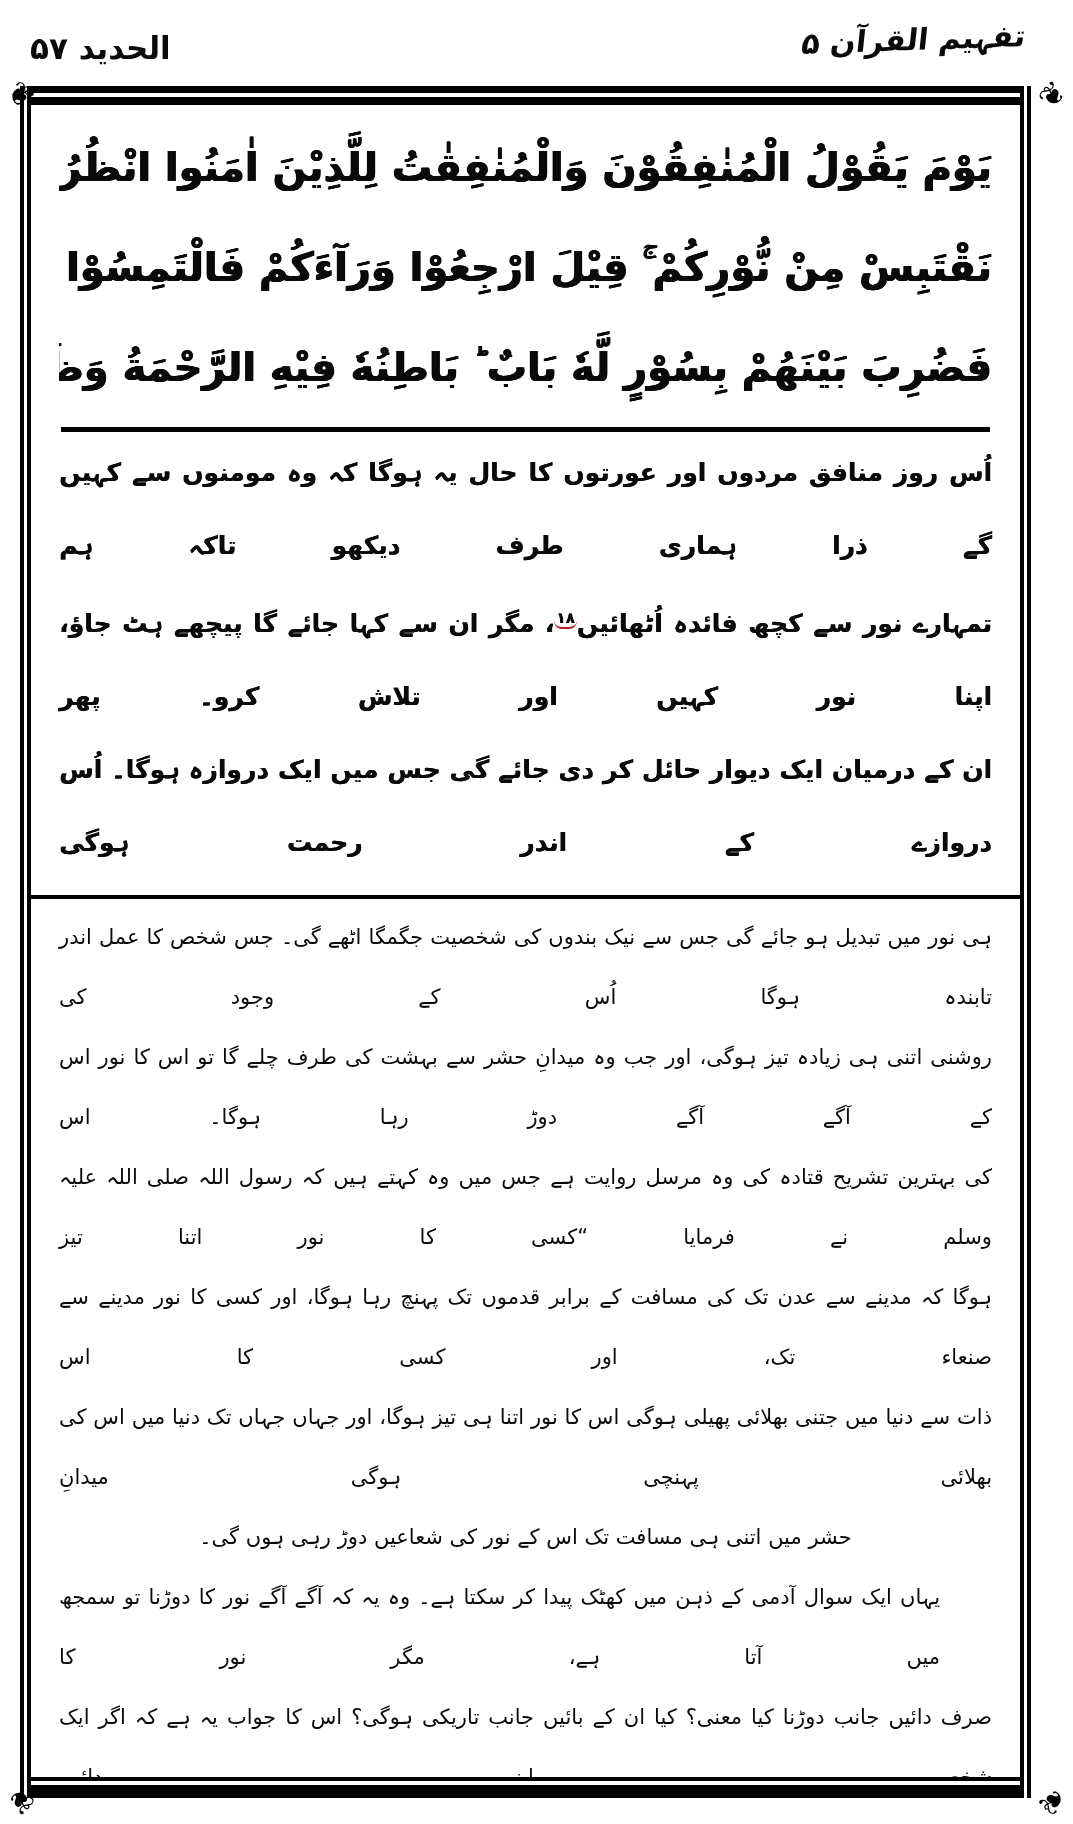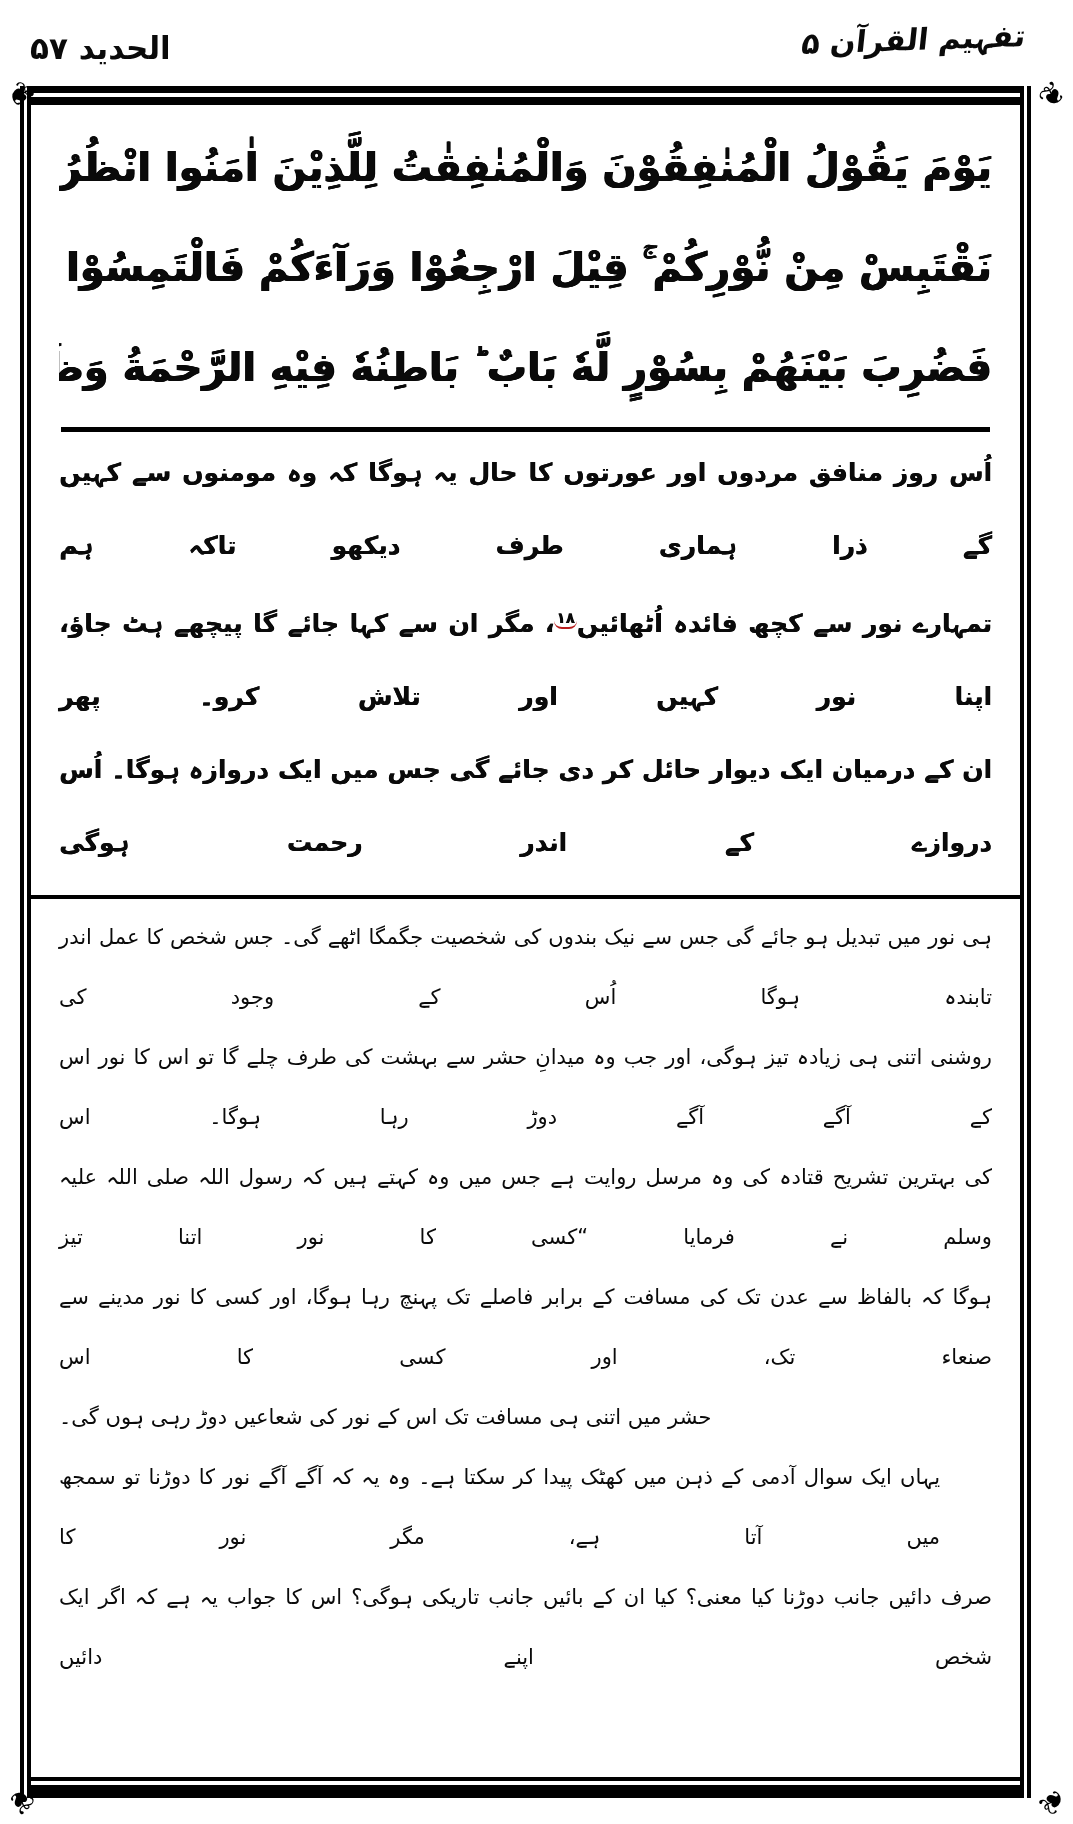--- a/index.html
+++ b/index.html
@@ -52,21 +52,21 @@
     box-shadow:0 -4px 0 #000;
   }
   .corner{position:absolute;font-size:30px;line-height:1;color:#000;z-index:3;}
   .c-tl{top:80px;left:8px;transform:rotate(45deg);}
   .c-tr{top:80px;right:8px;transform:rotate(-45deg);}
   .c-bl{bottom:8px;left:8px;transform:rotate(135deg);}
   .c-br{bottom:8px;right:8px;transform:rotate(-135deg);}
   
   .content{padding:10px 28px 0 28px;}
   .jl{text-align:justify;text-align-last:justify;}
-  .el{text-align:left;}
+  .el{text-align:center;}
   .verse-line{
     font-size:40px;font-weight:bold;line-height:100px;
     text-shadow:0.6px 0 #000,-0.6px 0 #000;
     white-space:nowrap;overflow:hidden;
   }
   .div-thin{
     border:none;border-top:5px solid #000;
     margin:10px 2px 4px 2px;
   }
   .trans-line{
@@ -116,21 +116,22 @@
       <div class="trans-line jl"><span>تمہارے نور سے کچھ فائدہ اُٹھائیں</span><sup class="fn">۱۸</sup><span>، مگر ان سے کہا جائے گا پیچھے ہٹ جاؤ، اپنا نور کہیں اور تلاش کرو۔ پھر</span></div>
       <div class="trans-line jl">ان کے درمیان ایک دیوار حائل کر دی جائے گی جس میں ایک دروازہ ہوگا۔ اُس دروازے کے اندر رحمت ہوگی</div>
     </div>
 
     <hr class="div-full">
 
     <div>
       <div class="comm-line jl">ہی نور میں تبدیل ہو جائے گی جس سے نیک بندوں کی شخصیت جگمگا اٹھے گی۔ جس شخص کا عمل اندر تابندہ ہوگا اُس کے وجود کی</div>
       <div class="comm-line jl">روشنی اتنی ہی زیادہ تیز ہوگی، اور جب وہ میدانِ حشر سے بہشت کی طرف چلے گا تو اس کا نور اس کے آگے آگے دوڑ رہا ہوگا۔ اس</div>
       <div class="comm-line jl">کی بہترین تشریح قتادہ کی وہ مرسل روایت ہے جس میں وہ کہتے ہیں کہ رسول اللہ صلی اللہ علیہ وسلم نے فرمایا “کسی کا نور اتنا تیز</div>
-      <div class="comm-line jl">ہوگا کہ بالفاظ سے عدن تک کی مسافت کے برابر فاصلے تک پہنچ رہا ہوگا، اور کسی کا نور مدینے سے صنعاء تک، اور کسی کا اس</div>
+      <div class="comm-line jl">ہوگا کہ مدینے سے عدن تک کی مسافت کے برابر قدموں تک پہنچ رہا ہوگا، اور کسی کا نور مدینے سے صنعاء تک، اور کسی کا اس</div>
+      <div class="comm-line jl">ذات سے دنیا میں جتنی بھلائی پھیلی ہوگی اس کا نور اتنا ہی تیز ہوگا، اور جہاں جہاں تک دنیا میں اس کی بھلائی پہنچی ہوگی میدانِ</div>
       <div class="comm-line el">حشر میں اتنی ہی مسافت تک اس کے نور کی شعاعیں دوڑ رہی ہوں گی۔</div>
     </div>
 
     <div>
       <div class="comm-line jl indent1">یہاں ایک سوال آدمی کے ذہن میں کھٹک پیدا کر سکتا ہے۔ وہ یہ کہ آگے آگے نور کا دوڑنا تو سمجھ میں آتا ہے، مگر نور کا</div>
       <div class="comm-line jl">صرف دائیں جانب دوڑنا کیا معنی؟ کیا ان کے بائیں جانب تاریکی ہوگی؟ اس کا جواب یہ ہے کہ اگر ایک شخص اپنے دائیں</div>
 
     </div>
 
   </div>

